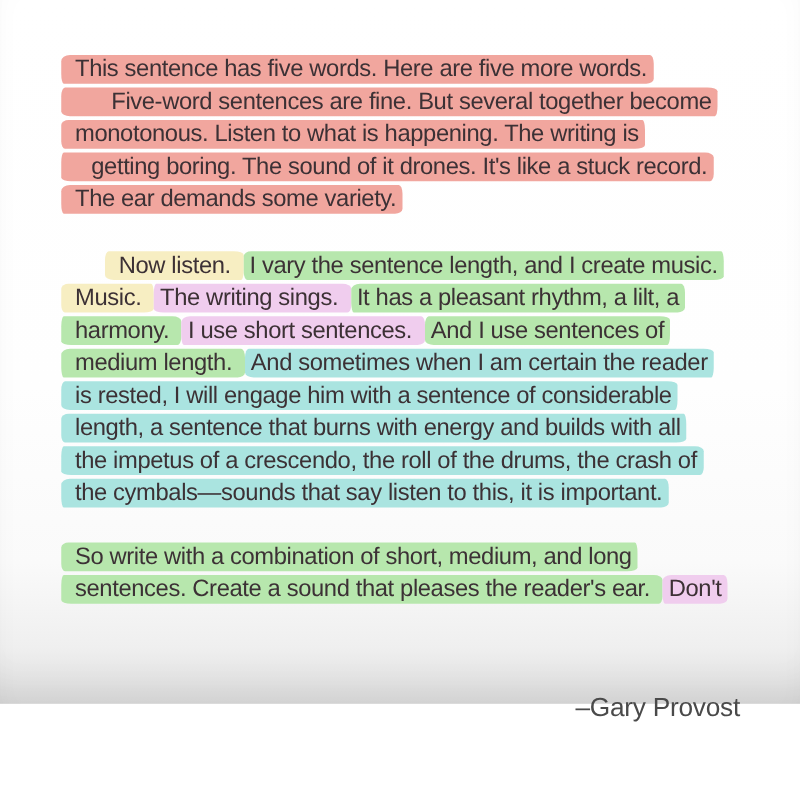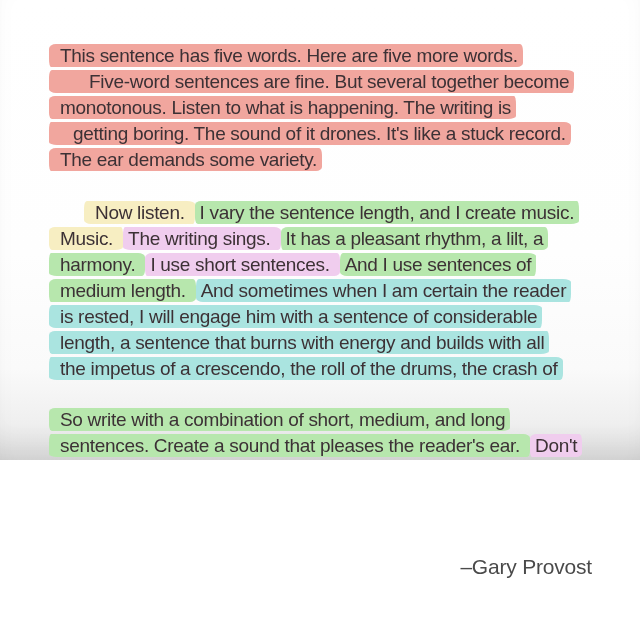--- a/index.html
+++ b/index.html
@@ -8,21 +8,21 @@
   }
   body {
     width: 640px;
     height: 636px;
     overflow: hidden;
     font-family: "Liberation Sans", sans-serif;
   }
   .page {
     position: relative;
     width: 640px;
-    height: 460px;
+    height: 563px;
     background: linear-gradient(180deg,
       #ffffff 0%,
       #fefefe 55%,
       #fafafa 80%,
       #efefef 92%,
       #e3e3e3 97%,
       #dbdbdb 100%);
     box-shadow: inset 0 -30px 35px -25px rgba(0,0,0,0.07),
                 inset 14px 0 30px -24px rgba(0,0,0,0.05),
                 inset -14px 0 30px -24px rgba(0,0,0,0.05);
@@ -78,20 +78,21 @@
         <div class="line"><span class="seg" style="background: rgb(241, 166, 158); border-radius: 7px 3px 6px 2px / 5px 7px 4px 8px;">The ear demands some variety.</span></div>
       </div>
       <div class="paragraph p2">
         <div class="line"><span class="seg" style="background: rgb(247, 238, 194); border-radius: 3px 8px 2px 7px / 7px 3px 8px 4px; margin-left: 28px;">Now listen. </span><span class="seg" style="background: rgb(183, 231, 173); border-radius: 6px 2px 8px 3px / 4px 8px 3px 6px;">I vary the sentence length, and I create music.</span></div>
         <div class="line"><span class="seg" style="background: rgb(247, 238, 194); border-radius: 6px 2px 8px 3px / 4px 8px 3px 6px;">Music. </span><span class="seg" style="background: rgb(240, 205, 238); border-radius: 2px 7px 3px 8px / 8px 4px 6px 3px;">The writing sings. </span><span class="seg" style="background: rgb(183, 231, 173); border-radius: 7px 3px 6px 2px / 5px 7px 4px 8px;">It has a pleasant rhythm, a lilt, a</span></div>
         <div class="line"><span class="seg" style="background: rgb(183, 231, 173); border-radius: 2px 7px 3px 8px / 8px 4px 6px 3px;">harmony. </span><span class="seg" style="background: rgb(240, 205, 238); border-radius: 7px 3px 6px 2px / 5px 7px 4px 8px;">I use short sentences. </span><span class="seg" style="background: rgb(183, 231, 173); border-radius: 3px 8px 2px 7px / 7px 3px 8px 4px;">And I use sentences of</span></div>
         <div class="line"><span class="seg" style="background: rgb(183, 231, 173); border-radius: 7px 3px 6px 2px / 5px 7px 4px 8px;">medium length. </span><span class="seg" style="background: rgb(170, 228, 224); border-radius: 3px 8px 2px 7px / 7px 3px 8px 4px;">And sometimes when I am certain the reader</span></div>
         <div class="line"><span class="seg" style="background: rgb(170, 228, 224); border-radius: 3px 8px 2px 7px / 7px 3px 8px 4px;">is rested, I will engage him with a sentence of considerable</span></div>
         <div class="line"><span class="seg" style="background: rgb(170, 228, 224); border-radius: 6px 2px 8px 3px / 4px 8px 3px 6px;">length, a sentence that burns with energy and builds with all</span></div>
         <div class="line"><span class="seg" style="background: rgb(170, 228, 224); border-radius: 2px 7px 3px 8px / 8px 4px 6px 3px; text-align: center;">the impetus of a crescendo, the roll of the drums, the crash of</span></div>
+        <div class="line"><span class="seg" style="background: rgb(170, 228, 224); border-radius: 7px 3px 6px 2px / 5px 7px 4px 8px;">the cymbals—sounds that say listen to this, it is important.</span></div>
       </div>
       <div class="paragraph p3">
         <div class="line"><span class="seg" style="background: rgb(183, 231, 173); border-radius: 6px 2px 8px 3px / 4px 8px 3px 6px;">So write with a combination of short, medium, and long</span></div>
         <div class="line"><span class="seg" style="background: rgb(183, 231, 173); border-radius: 2px 7px 3px 8px / 8px 4px 6px 3px;">sentences. Create a sound that pleases the reader's ear. </span><span class="seg" style="background: rgb(240, 205, 238); border-radius: 7px 3px 6px 2px / 5px 7px 4px 8px;">Don't</span></div>
       </div>
     </div>
   <div class="signature">–Gary Provost</div>
 </div>
 
 </body></html>

